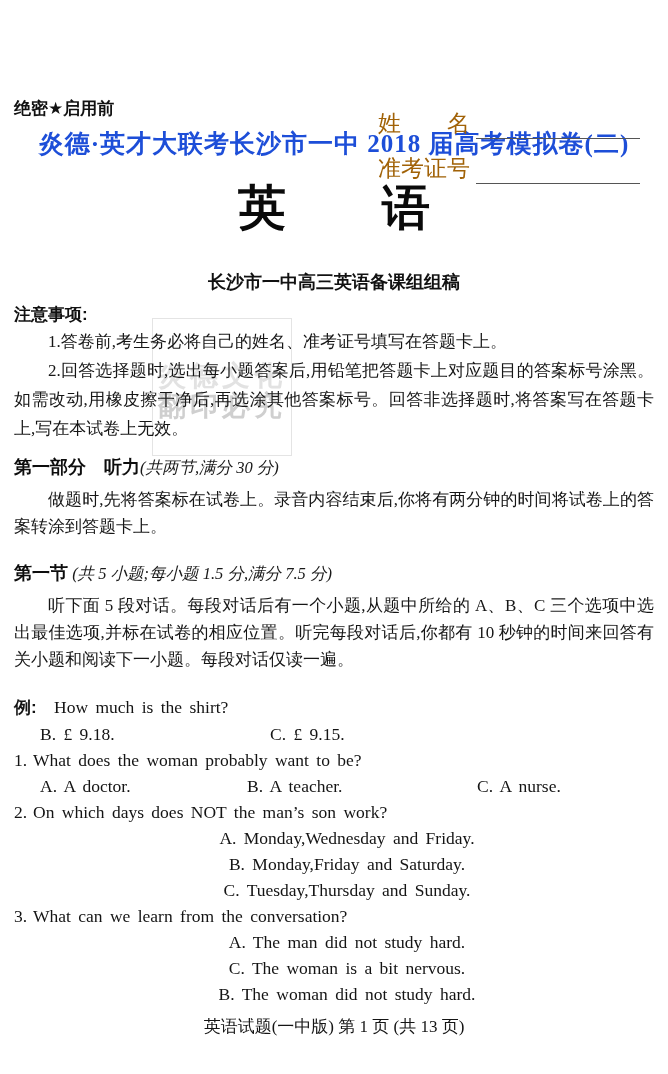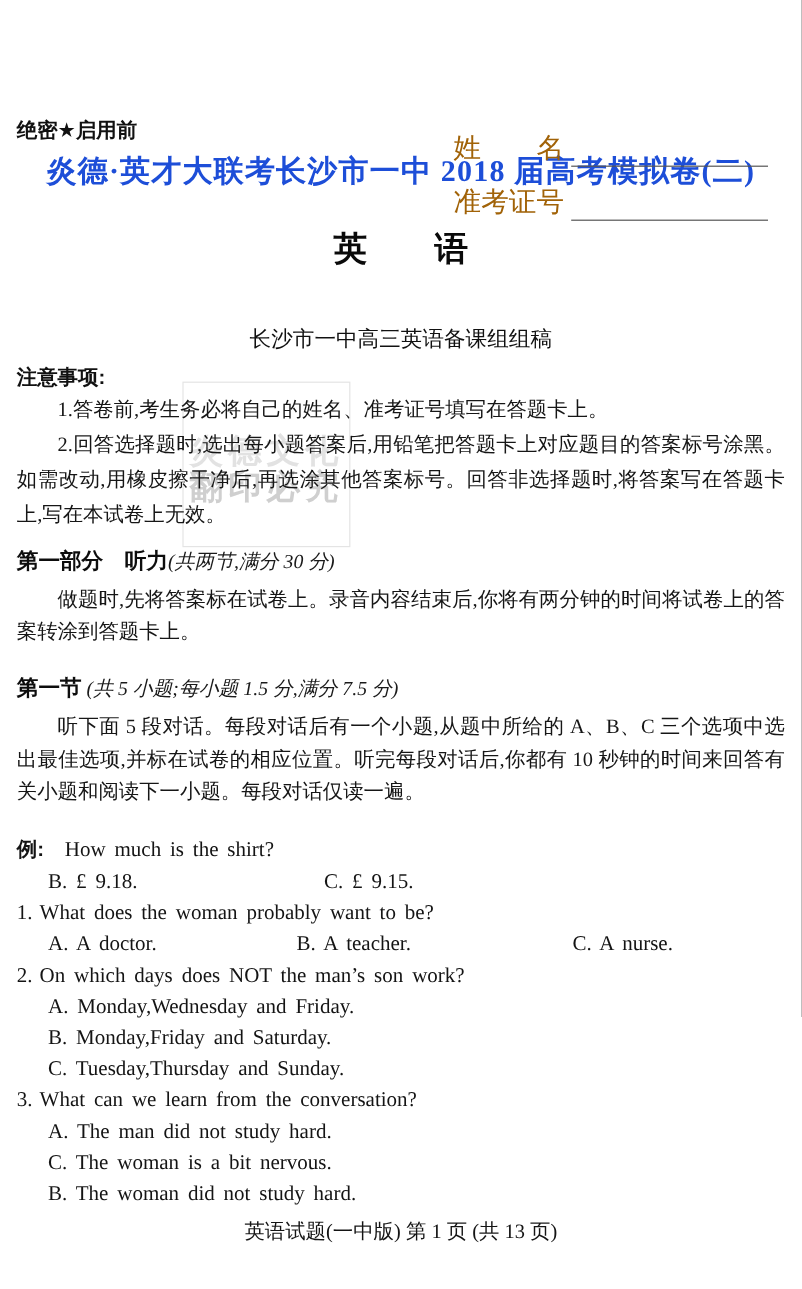--- a/index.html
+++ b/index.html
@@ -52,28 +52,28 @@
   .exam-title{
     margin:6px 0 0 0;
     text-align:center;
     font-size:25px;line-height:36px;
     font-weight:700;letter-spacing:1px;color:#1d4ed8;
   }
   .subject{
     margin:22px 0 0 0;
     text-align:center;
     font-family:"Liberation Sans","DejaVu Sans",sans-serif;
-    font-size:28px;line-height:48px;font-weight:700;color:#0a0a0a;
+    font-size:48px;line-height:48px;font-weight:700;color:#0a0a0a;
     white-space:pre;
   }
   .subtitle{
     margin:40px 0 0 0;
     text-align:center;
     font-family:"Liberation Sans","DejaVu Sans",sans-serif;
-    font-size:18px;line-height:20px;font-weight:400;color:#111;
+    font-size:18px;line-height:20px;font-weight:700;color:#111;
   }
   
   .notice-heading{
     margin-top:11px;
     font-family:"Liberation Sans","DejaVu Sans",sans-serif;
     font-weight:700;font-size:17px;line-height:24px;color:#111;
   }
   .para{
     margin:0;font-size:17px;line-height:29px;
     text-indent:2em;text-align:justify;color:#161616;
@@ -99,21 +99,21 @@
   .opt-row{margin-left:26px;display:flex;}
   .opt-col-a{flex:0 0 207px;}
   .opt-col-b{flex:0 0 230px;}
   .opt-col-c{flex:1 1 auto;}
   .answer-line{margin-top:0;}
   .ans-zh{
     font-family:"Liberation Sans","DejaVu Sans",sans-serif;
     font-weight:700;font-size:17px;word-spacing:0;
   }
   .q-line .qnum{display:inline-block;width:19px;}
-  .q-opt{margin-left:26px;}
+  .q-opt{margin-left:26px;text-align:center;}
   
   .footer{
     margin-top:8px;
     text-align:center;
     font-size:17px;line-height:24px;color:#141414;
   }
 </style>
 </head>
 <body>
 

